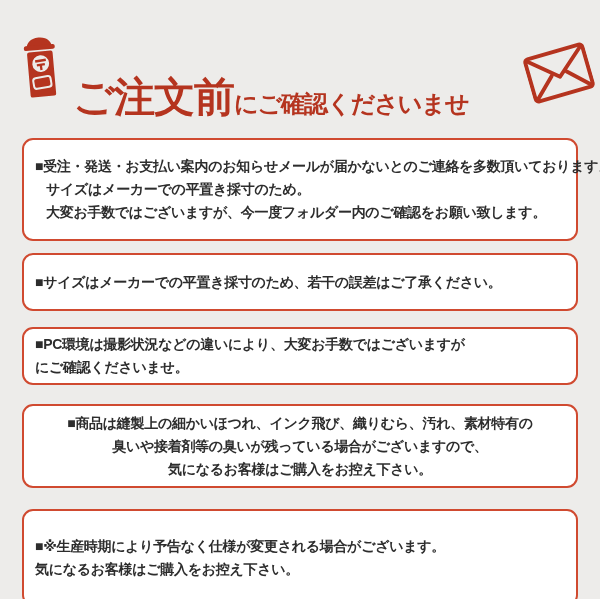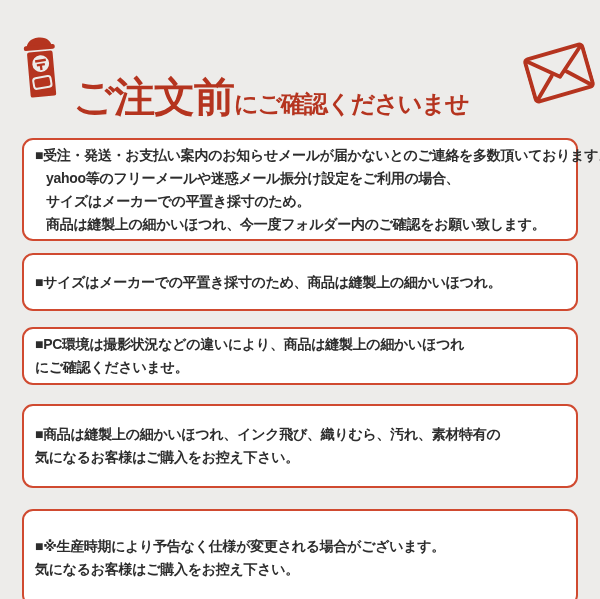--- a/index.html
+++ b/index.html
@@ -79,21 +79,21 @@
   .notice-box .line{
     line-height:23px;
     white-space:nowrap;
   }
   .notice-box .line.indent{
     padding-left:11px;
   }
   .box-1{ top:138px; height:103px; }
   .box-2{ top:253px; height:58px;  }
   .box-3{ top:327px; height:58px;  }
-  .box-4{ top:404px; height:84px;  }
+  .box-4{ top:404px; height:84px;text-align:center;  }
   .box-5{ top:509px; height:97px;  }
 </style>
 </head>
 <body>
 
 <div class="page">
 
   <div class="header">
 
     <svg class="postbox" viewBox="0 0 60 92" xmlns="http://www.w3.org/2000/svg" aria-hidden="true">
@@ -118,36 +118,36 @@
         <path d="M6 6 L41 36 L76 6"></path>
         <path d="M6 56 L31 32"></path>
         <path d="M76 56 L51 32"></path>
       </g>
     </svg>
 
   </div>
 
   <div class="notice-box box-1">
       <div class="line">■受注・発送・お支払い案内のお知らせメールが届かないとのご連絡を多数頂いております。</div>
-      <div class="line indent">yahoo等のフリーメールや迷惑メール振分け設定をご利用の場合、</div>
       <div class="line indent">サイズはメーカーでの平置き採寸のため。</div>
-      <div class="line indent">商品は縫製上の細かいほつれ、今一度フォルダー内のご確認をお願い致します。</div>
+      <div class="line indent">大変お手数ではございますが、今一度フォルダー内のご確認をお願い致します。</div>
     </div>
 
   <div class="notice-box box-2">
-      <div class="line">■サイズはメーカーでの平置き採寸のため、商品は縫製上の細かいほつれ。</div>
+      <div class="line">■サイズはメーカーでの平置き採寸のため、若干の誤差はご了承ください。</div>
     </div>
 
   <div class="notice-box box-3">
-      <div class="line">■PC環境は撮影状況などの違いにより、商品は縫製上の細かいほつれ</div>
+      <div class="line">■PC環境は撮影状況などの違いにより、大変お手数ではございますが</div>
       <div class="line">にご確認くださいませ。</div>
     </div>
 
   <div class="notice-box box-4">
       <div class="line">■商品は縫製上の細かいほつれ、インク飛び、織りむら、汚れ、素材特有の</div>
+      <div class="line">臭いや接着剤等の臭いが残っている場合がございますので、</div>
       <div class="line">気になるお客様はご購入をお控え下さい。</div>
     </div>
 
   <div class="notice-box box-5">
       <div class="line">■※生産時期により予告なく仕様が変更される場合がございます。</div>
       <div class="line">気になるお客様はご購入をお控え下さい。</div>
     </div>
 
 </div>
 

